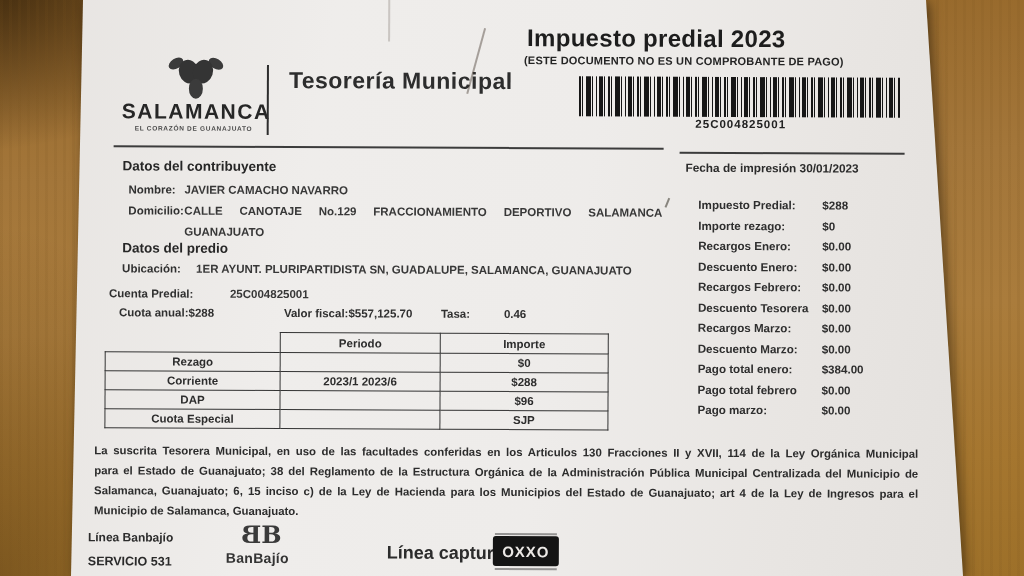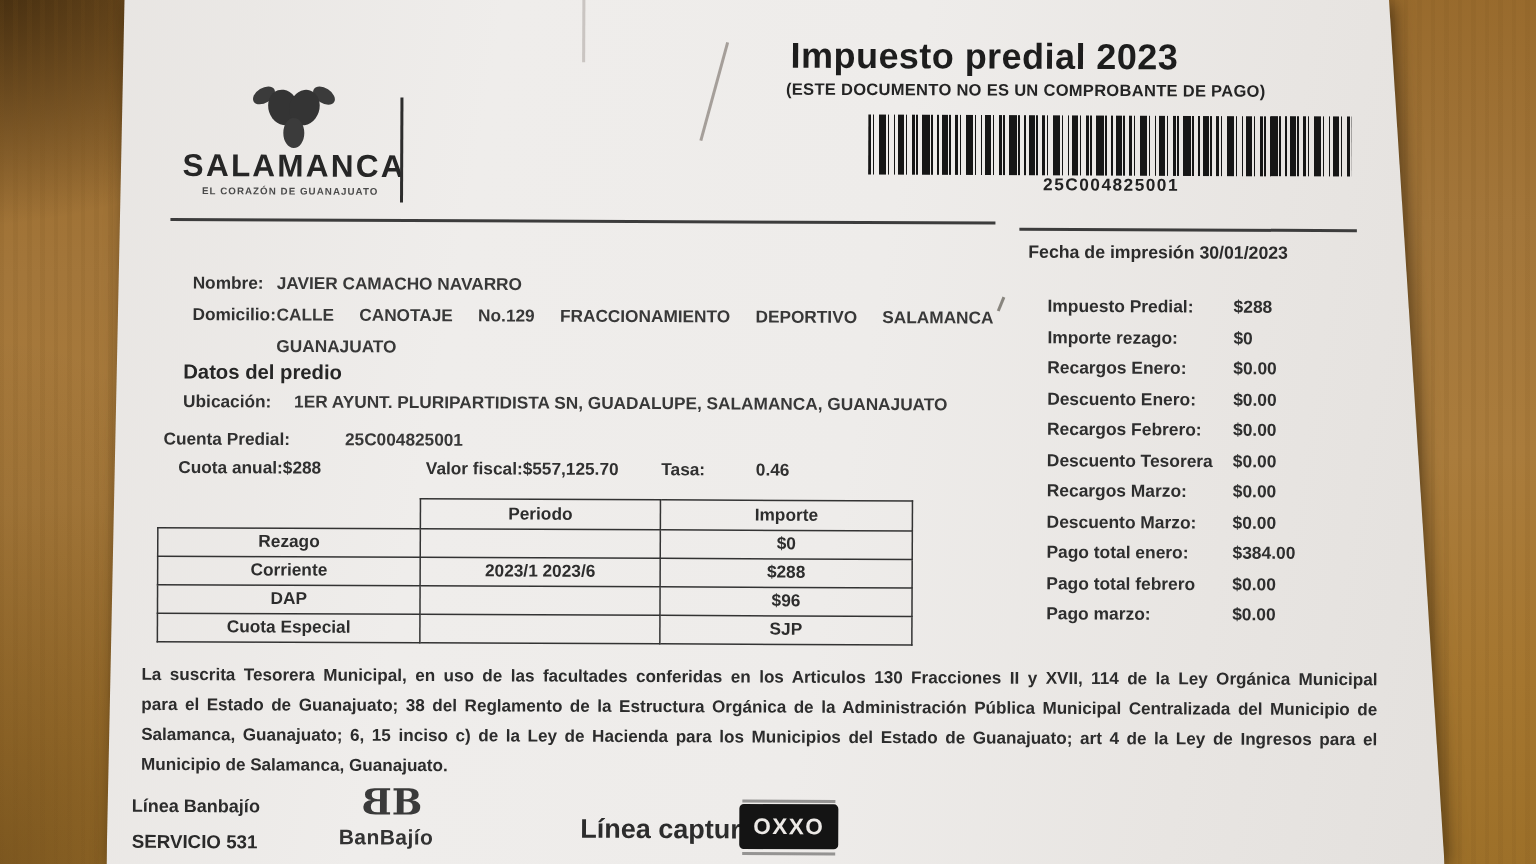--- a/index.html
+++ b/index.html
@@ -84,31 +84,33 @@
         <svg class="abs logo-icon" width="64" height="46" viewBox="0 0 64 46">
           <ellipse cx="12" cy="9" rx="8" ry="5" fill="#3b3b3b" transform="rotate(-32 12 9)"></ellipse>
           <ellipse cx="52" cy="9" rx="8" ry="5" fill="#3b3b3b" transform="rotate(32 52 9)"></ellipse>
           <ellipse cx="25" cy="17" rx="10" ry="12" fill="#343434" transform="rotate(-18 25 17)"></ellipse>
           <ellipse cx="39" cy="17" rx="10" ry="12" fill="#343434" transform="rotate(18 39 17)"></ellipse>
           <ellipse cx="32" cy="34" rx="7" ry="10" fill="#3b3b3b"></ellipse>
         </svg>
         <div class="abs logo-name">SALAMANCA</div>
         <div class="abs logo-tagline">EL CORAZÓN DE GUANAJUATO</div>
         <div class="abs v-divider"></div>
+        <div class="abs dept-name">Tesorería Municipal</div>
 
         <div class="abs doc-title">Impuesto predial 2023</div>
         <div class="abs doc-subtitle">(ESTE DOCUMENTO NO ES UN COMPROBANTE DE PAGO)</div>
         <div class="abs barcode"></div>
         <div class="abs barcode-value">25C004825001</div>
 
         <div class="abs crease1"></div>
         <div class="abs crease2"></div>
         <div class="abs hr1"></div>
         <div class="abs hr2"></div>
 
+        <div class="abs sec-title" style="left:122px;top:160px;">Datos del contribuyente</div>
         <div class="abs lbl" style="left:128px;top:185px;">Nombre:</div>
         <div class="abs val" style="left:184px;top:185px;">JAVIER CAMACHO NAVARRO</div>
         <div class="abs lbl" style="left:128px;top:206px;">Domicilio:</div>
         <div class="abs val jl" style="left:184px;top:206px;width:478px;">CALLE CANOTAJE No.129 FRACCIONAMIENTO DEPORTIVO SALAMANCA</div>
         <div class="abs val" style="left:184px;top:227px;">GUANAJUATO</div>
 
         <div class="abs sec-title" style="left:122px;top:242px;">Datos del predio</div>
         <div class="abs lbl" style="left:122px;top:264px;">Ubicación:</div>
         <div class="abs val" style="left:196px;top:264px;">1ER AYUNT. PLURIPARTIDISTA SN, GUADALUPE, SALAMANCA, GUANAJUATO</div>
         <div class="abs lbl" style="left:109px;top:289px;">Cuenta Predial:</div>

